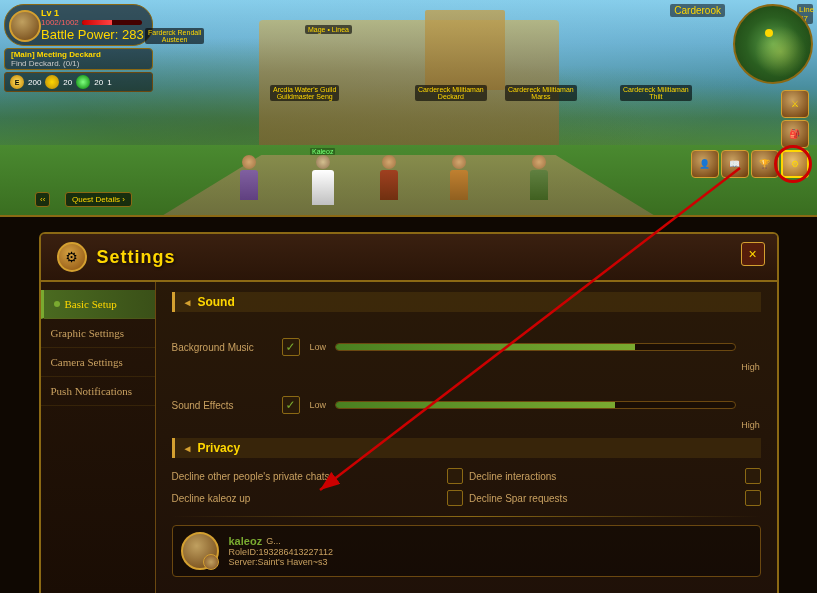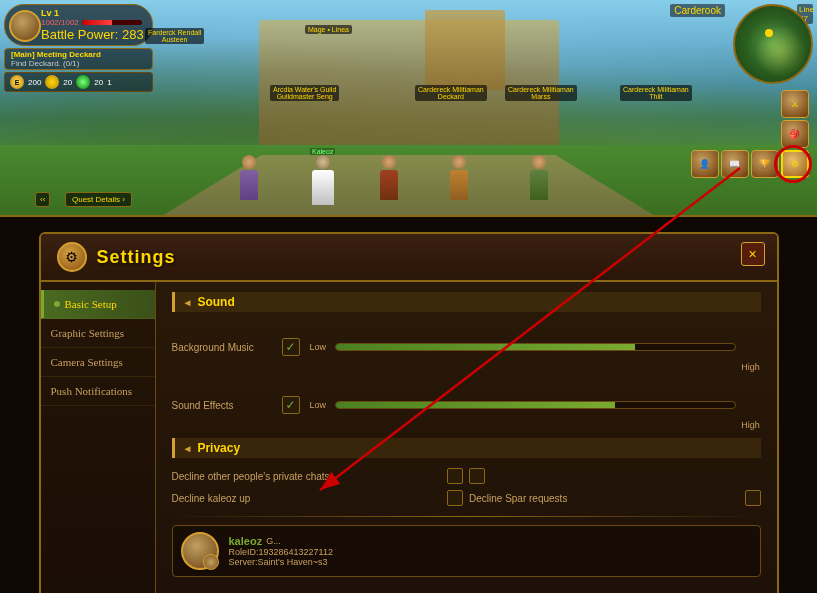--- a/index.html
+++ b/index.html
@@ -793,20 +793,21 @@
           <span class="section-arrow">◄</span>
           <span>Privacy</span>
         </div>
 
         <div class="privacy-grid">
           <div class="privacy-item">
             <span class="privacy-label">Decline other people's private chats</span>
             <div class="privacy-checkbox"></div>
           </div>
           <div class="privacy-item">
+            <span class="privacy-label">Decline interactions</span>
             <div class="privacy-checkbox"></div>
           </div>
           <div class="privacy-item">
             <span class="privacy-label">Decline kaleoz up</span>
             <div class="privacy-checkbox"></div>
           </div>
           <div class="privacy-item">
             <span class="privacy-label">Decline Spar requests</span>
             <div class="privacy-checkbox"></div>
           </div>

